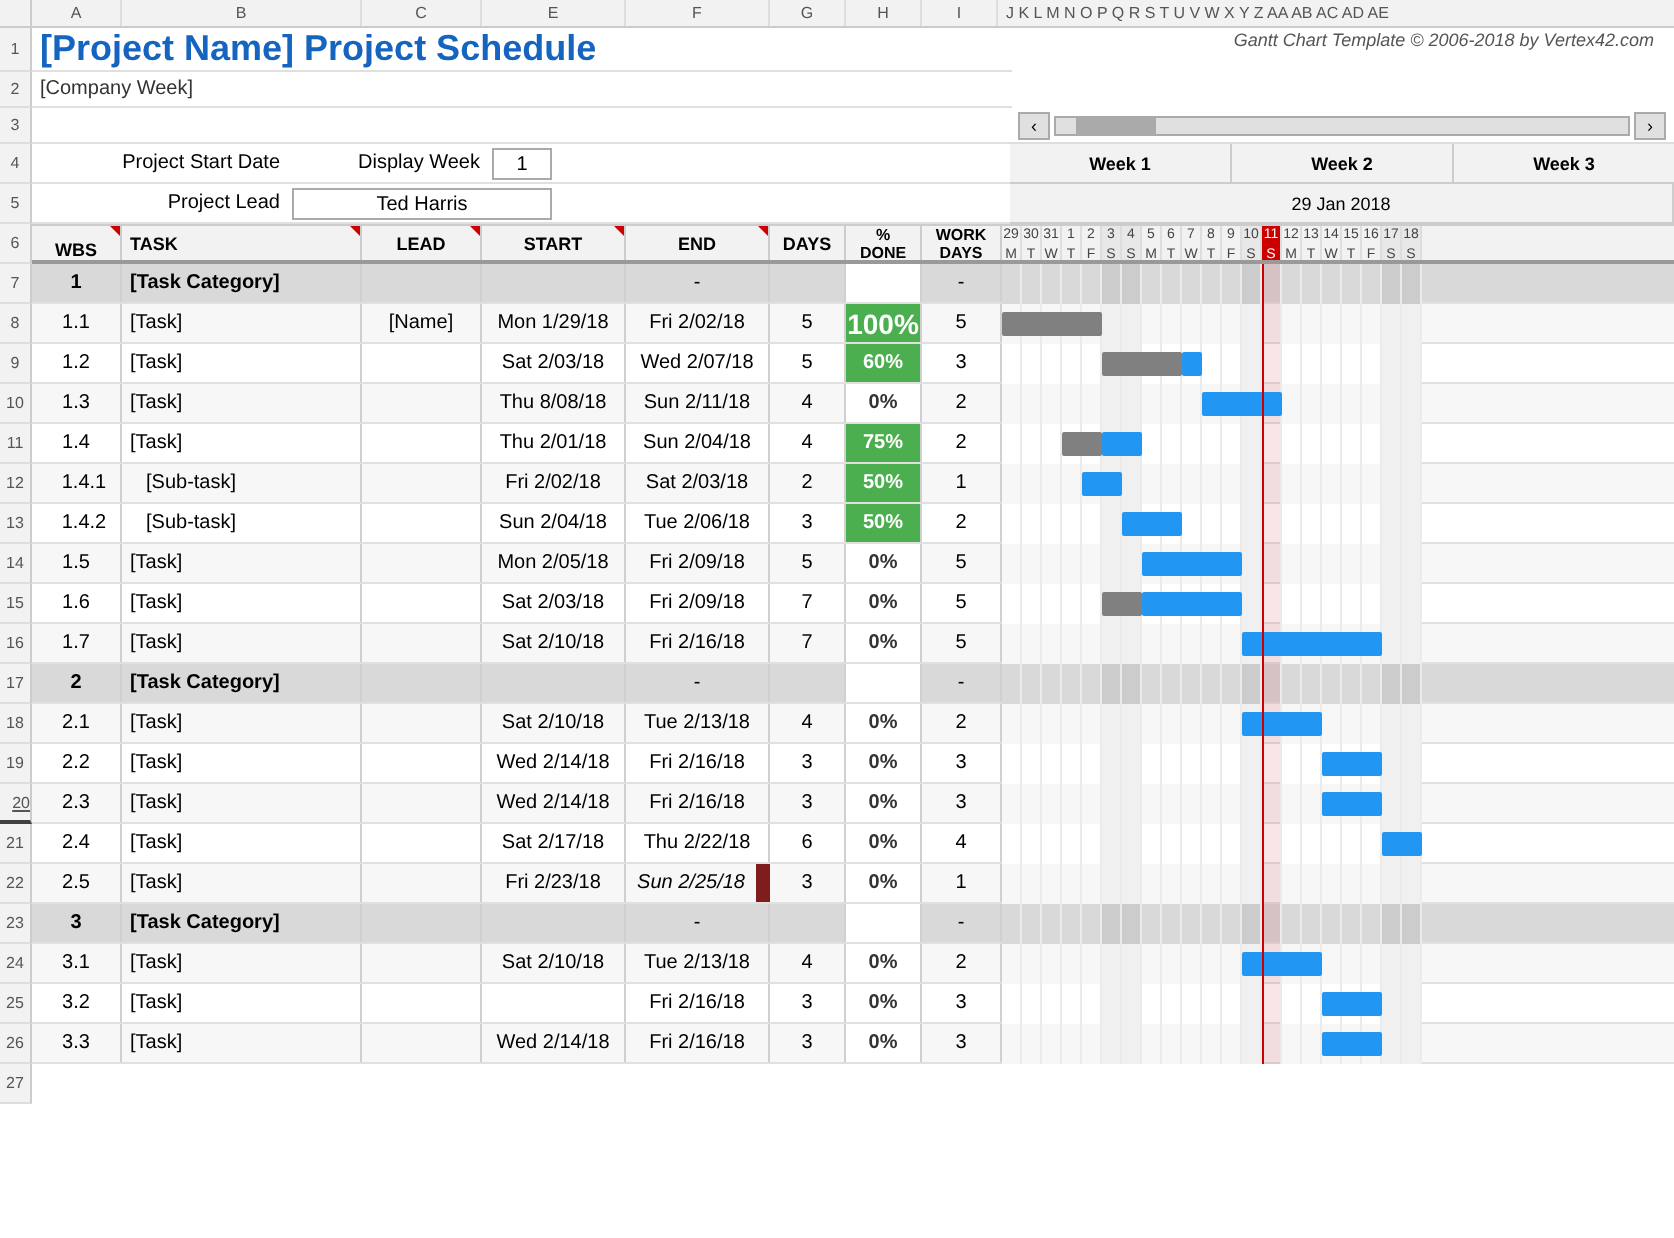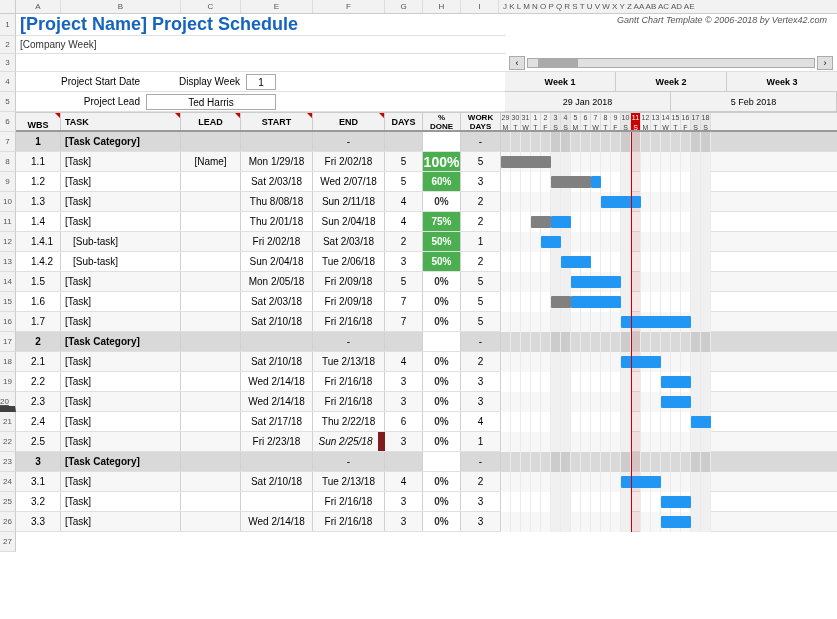--- a/index.html
+++ b/index.html
@@ -63,21 +63,21 @@
     <div style="height:20px;background:#f2f2f2;border-right:1px solid #ccc;border-bottom:1px solid #ddd;text-align:center;font-size:8px;color:#555;line-height:20px;">10</div>
     <div style="height:20px;background:#f2f2f2;border-right:1px solid #ccc;border-bottom:1px solid #ddd;text-align:center;font-size:8px;color:#555;line-height:20px;">11</div>
     <div style="height:20px;background:#f2f2f2;border-right:1px solid #ccc;border-bottom:1px solid #ddd;text-align:center;font-size:8px;color:#555;line-height:20px;">12</div>
     <div style="height:20px;background:#f2f2f2;border-right:1px solid #ccc;border-bottom:1px solid #ddd;text-align:center;font-size:8px;color:#555;line-height:20px;">13</div>
     <div style="height:20px;background:#f2f2f2;border-right:1px solid #ccc;border-bottom:1px solid #ddd;text-align:center;font-size:8px;color:#555;line-height:20px;">14</div>
     <div style="height:20px;background:#f2f2f2;border-right:1px solid #ccc;border-bottom:1px solid #ddd;text-align:center;font-size:8px;color:#555;line-height:20px;">15</div>
     <div style="height:20px;background:#f2f2f2;border-right:1px solid #ccc;border-bottom:1px solid #ddd;text-align:center;font-size:8px;color:#555;line-height:20px;">16</div>
     <div style="height:20px;background:#f2f2f2;border-right:1px solid #ccc;border-bottom:1px solid #ddd;text-align:center;font-size:8px;color:#555;line-height:20px;">17</div>
     <div style="height:20px;background:#f2f2f2;border-right:1px solid #ccc;border-bottom:1px solid #ddd;text-align:center;font-size:8px;color:#555;line-height:20px;">18</div>
     <div style="height:20px;background:#f2f2f2;border-right:1px solid #ccc;border-bottom:1px solid #ddd;text-align:center;font-size:8px;color:#555;line-height:20px;">19</div>
-    <div style="height:20px;background:#f2f2f2;border-right:1px solid #ccc;border-bottom:6px solid #404040;text-align:left;font-size:8px;color:#555;line-height:20px;text-decoration:underline;">20</div>
+    <div style="height:20px;background:#f2f2f2;border-right:1px solid #ccc;border-bottom:2px solid #404040;text-align:right;font-size:8px;color:#555;line-height:20px;text-decoration:underline;">20</div>
     <div style="height:20px;background:#f2f2f2;border-right:1px solid #ccc;border-bottom:1px solid #ddd;text-align:center;font-size:8px;color:#555;line-height:20px;">21</div>
     <div style="height:20px;background:#f2f2f2;border-right:1px solid #ccc;border-bottom:1px solid #ddd;text-align:center;font-size:8px;color:#555;line-height:20px;">22</div>
     <div style="height:20px;background:#f2f2f2;border-right:1px solid #ccc;border-bottom:1px solid #ddd;text-align:center;font-size:8px;color:#555;line-height:20px;">23</div>
     <div style="height:20px;background:#f2f2f2;border-right:1px solid #ccc;border-bottom:1px solid #ddd;text-align:center;font-size:8px;color:#555;line-height:20px;">24</div>
     <div style="height:20px;background:#f2f2f2;border-right:1px solid #ccc;border-bottom:1px solid #ddd;text-align:center;font-size:8px;color:#555;line-height:20px;">25</div>
     <div style="height:20px;background:#f2f2f2;border-right:1px solid #ccc;border-bottom:1px solid #ddd;text-align:center;font-size:8px;color:#555;line-height:20px;">26</div>
     <div style="height:20px;background:#f2f2f2;border-right:1px solid #ccc;border-bottom:1px solid #ddd;text-align:center;font-size:8px;color:#555;line-height:20px;">27</div>
   </div>
 
   <div style="position:absolute;left:505px;top:54px;right:0;height:18px;display:flex;align-items:center;background:#fff;border-bottom:1px solid #ddd;padding:0 4px;">
@@ -96,23 +96,20 @@
       <span style="font-size:9px;font-weight:bold;">Week 2</span>
     </div>
     <div style="flex:1;display:flex;flex-direction:column;align-items:center;justify-content:center;">
       <span style="font-size:9px;font-weight:bold;">Week 3</span>
     </div>
   </div>
 
   <div style="position:absolute;left:505px;top:92px;right:0;height:20px;display:flex;background:#f2f2f2;border-bottom:1px solid #ccc;">
     <div style="flex:1;border-right:1px solid #ccc;display:flex;align-items:center;justify-content:center;">
       <span style="font-size:9px;">29 Jan 2018</span>
-    </div>
-    <div style="flex:1;border-right:1px solid #ccc;display:flex;align-items:center;justify-content:center;">
-      <span style="font-size:9px;">5 Feb 2018</span>
     </div>
   </div>
 
   <div style="position:absolute;left:16px;top:112px;width:821px;height:20px;display:flex;background:#f2f2f2;border-bottom:2px solid #999;border-top:1px solid #ccc;">
 
     <div style="width:45px;border-right:1px solid #ccc;display:flex;align-items:flex-end;justify-content:center;position:relative;">
       <span style="font-size:9px;font-weight:bold;">WBS</span>
       <span style="position:absolute;top:0;right:0;width:0;height:0;border-left:5px solid transparent;border-top:5px solid #c00;"></span>
     </div>
     <div style="width:120px;border-right:1px solid #ccc;display:flex;align-items:center;justify-content:flex-start;padding-left:4px;position:relative;">

